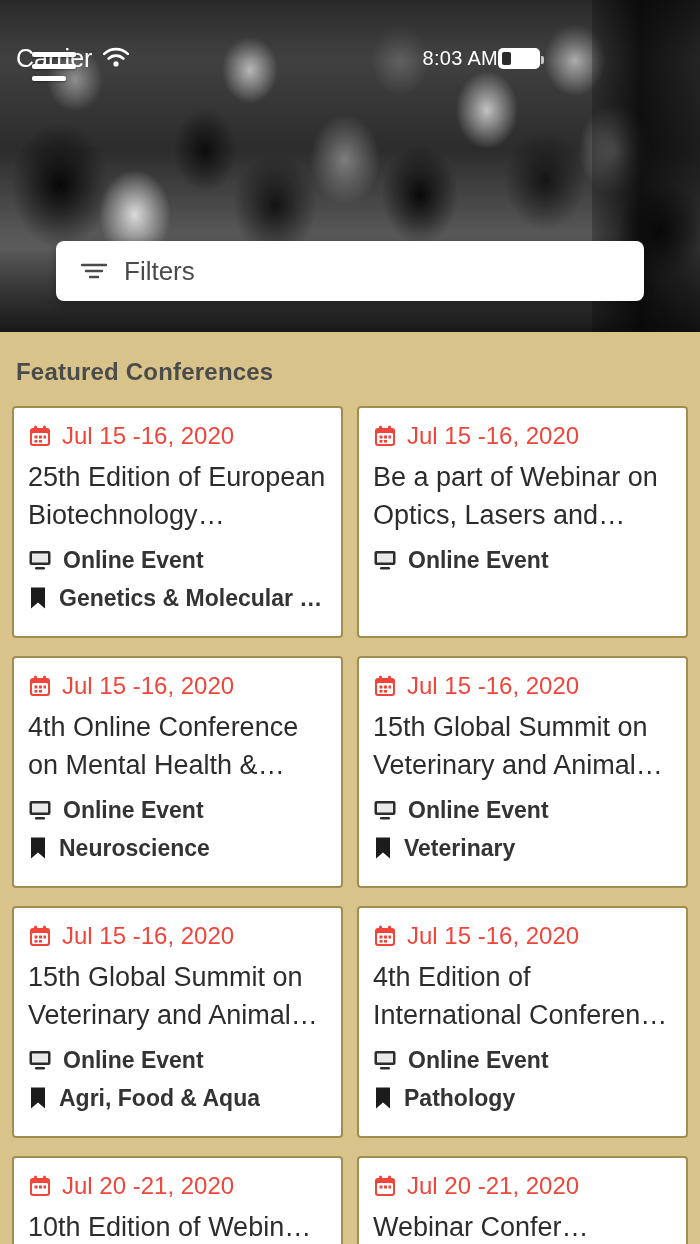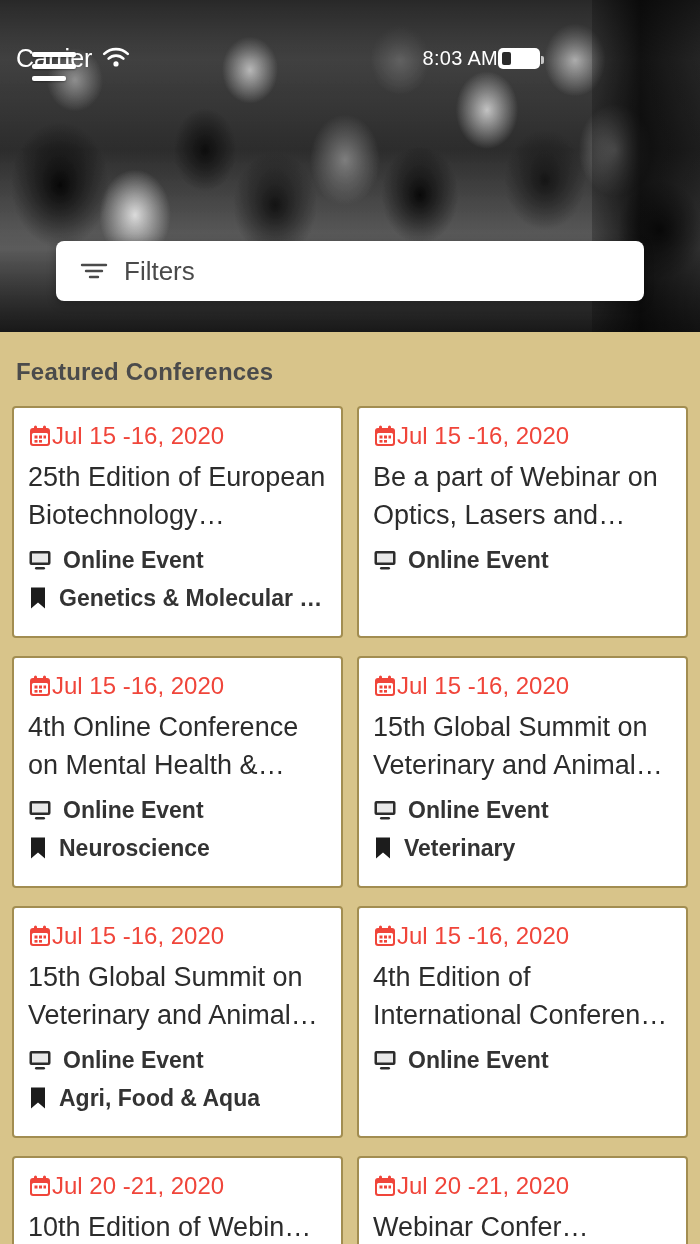--- a/index.html
+++ b/index.html
@@ -186,20 +186,21 @@
     padding: 14px 14px 16px 14px;
     min-height: 232px;
     display: flex;
     flex-direction: column;
     cursor: pointer;
     overflow: hidden;
   }
   .card-date {
     display: flex;
     align-items: center;
+    gap: 10px;
     color: #f0453a;
     font-size: 24px;
     margin-bottom: 8px;
   }
   .card-title {
     font-size: 27px;
     line-height: 1.42;
     color: #2c2c2c;
     margin-bottom: 12px;
     max-height: 80px;
@@ -487,20 +488,28 @@
         <div class="card-meta">
           <span class="ic">
             <svg width="24" height="22" viewBox="0 0 24 22">
               <rect x="1.5" y="2" width="21" height="14" rx="2" fill="#2c2c2c"></rect>
               <rect x="4" y="4.5" width="16" height="9" fill="#e9e9e9"></rect>
               <rect x="7" y="18" width="10" height="2.4" rx="1.2" fill="#2c2c2c"></rect>
             </svg>
           </span>
           <span class="meta-text">Online Event</span>
         </div>
+        <div class="card-meta last">
+          <span class="ic">
+            <svg width="20" height="24" viewBox="0 0 20 24">
+              <path d="M3 1.5h14v21l-7-6-7 6z" fill="#1c1c1c"></path>
+            </svg>
+          </span>
+          <span class="meta-text">Pathology</span>
+        </div>
       </div>
 
       <div class="card">
         <div class="card-date">
           <span class="ic">
             <svg width="24" height="24" viewBox="0 0 24 24">
               <rect x="2" y="4" width="20" height="18" rx="3" fill="#f0453a"></rect>
               <rect x="4" y="9" width="16" height="11" rx="1.5" fill="#fff"></rect>
               <rect x="6" y="1.5" width="3" height="5" rx="1.5" fill="#f0453a"></rect>
               <rect x="15" y="1.5" width="3" height="5" rx="1.5" fill="#f0453a"></rect>

